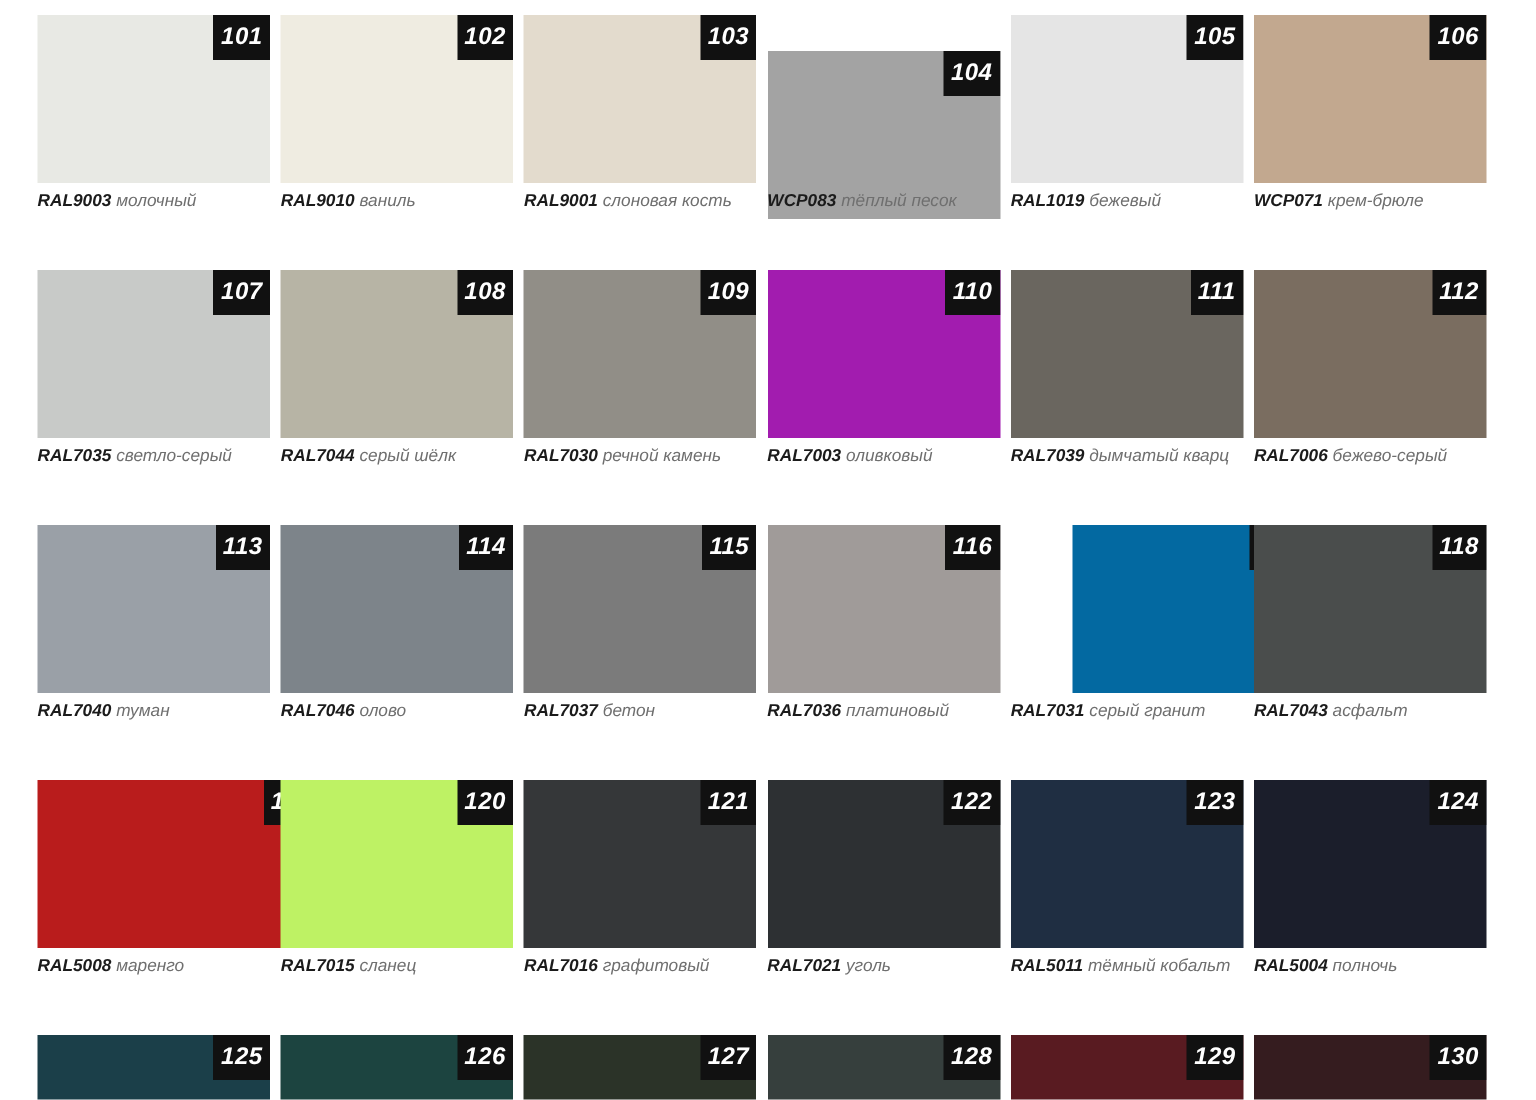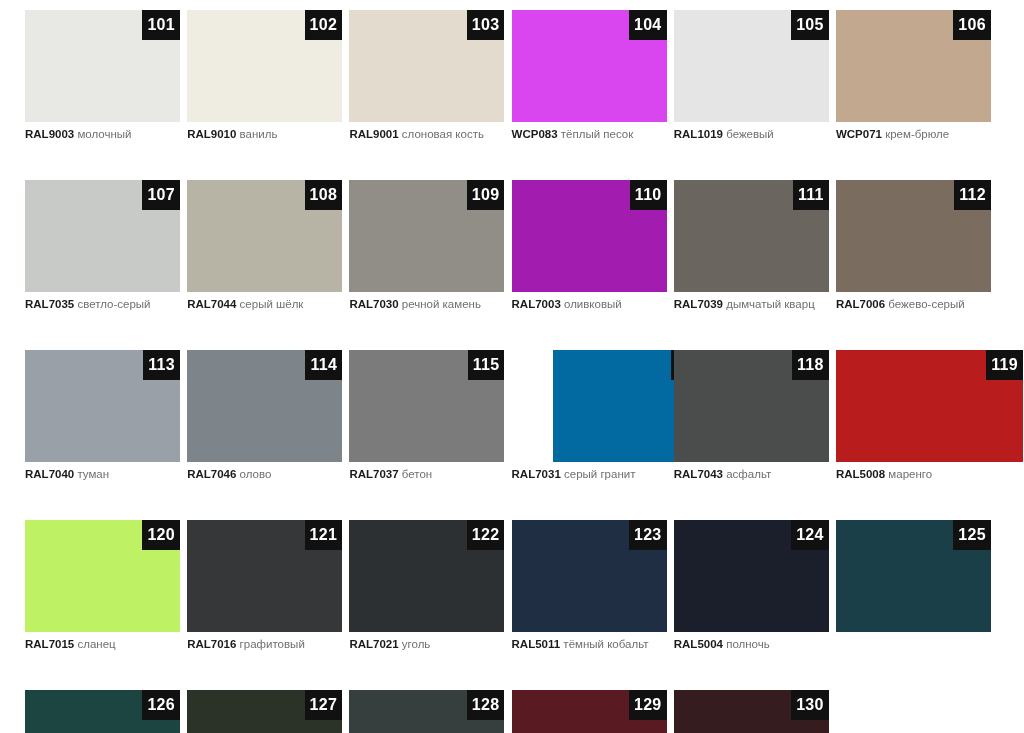--- a/index.html
+++ b/index.html
@@ -13,20 +13,21 @@
     font-family: "Liberation Sans", sans-serif;
     -webkit-font-smoothing: antialiased;
     overflow: hidden;
   }
 
   #palette-sheet {
     position: relative;
     width: 1024px;
     height: 733px;
     background: #ffffff;
+    font-style: italic;
   }
 
   .swatch-grid {
     position: absolute;
     left: 25px;
     top: 10px;
     width: 974px;
     display: grid;
     grid-template-columns: repeat(6, 155px);
     column-gap: 7.2px;
@@ -103,21 +104,21 @@
         </div>
         <div class="swatch-caption"><span class="swatch-code">RAL9010</span> <span class="swatch-name">ваниль</span></div>
       </div>
       <div class="swatch-card">
         <div class="swatch-chip" style="background: rgb(227, 219, 205);">
           <div class="swatch-index-badge">103</div>
         </div>
         <div class="swatch-caption"><span class="swatch-code">RAL9001</span> <span class="swatch-name">слоновая кость</span></div>
       </div>
       <div class="swatch-card">
-        <div class="swatch-chip" style="background: #d946ef;">
+        <div class="swatch-chip" style="background: #a3a3a3; margin-top: 24px;">
           <div class="swatch-index-badge">104</div>
         </div>
         <div class="swatch-caption"><span class="swatch-code">WCP083</span> <span class="swatch-name">тёплый песок</span></div>
       </div>
       <div class="swatch-card">
         <div class="swatch-chip" style="background: #e5e5e5;">
           <div class="swatch-index-badge">105</div>
         </div>
         <div class="swatch-caption"><span class="swatch-code">RAL1019</span> <span class="swatch-name">бежевый</span></div>
       </div>
@@ -175,20 +176,26 @@
         </div>
         <div class="swatch-caption"><span class="swatch-code">RAL7046</span> <span class="swatch-name">олово</span></div>
       </div>
       <div class="swatch-card">
         <div class="swatch-chip" style="background: rgb(123, 123, 123);">
           <div class="swatch-index-badge">115</div>
         </div>
         <div class="swatch-caption"><span class="swatch-code">RAL7037</span> <span class="swatch-name">бетон</span></div>
       </div>
       <div class="swatch-card">
+        <div class="swatch-chip" style="background: rgb(160, 155, 153);">
+          <div class="swatch-index-badge">116</div>
+        </div>
+        <div class="swatch-caption"><span class="swatch-code">RAL7036</span> <span class="swatch-name">платиновый</span></div>
+      </div>
+      <div class="swatch-card">
         <div class="swatch-chip" style="background: #0369a1; margin-left: 41px;">
           <div class="swatch-index-badge">117</div>
         </div>
         <div class="swatch-caption"><span class="swatch-code">RAL7031</span> <span class="swatch-name">серый гранит</span></div>
       </div>
       <div class="swatch-card">
         <div class="swatch-chip" style="background: rgb(74, 77, 76);">
           <div class="swatch-index-badge">118</div>
         </div>
         <div class="swatch-caption"><span class="swatch-code">RAL7043</span> <span class="swatch-name">асфальт</span></div>

